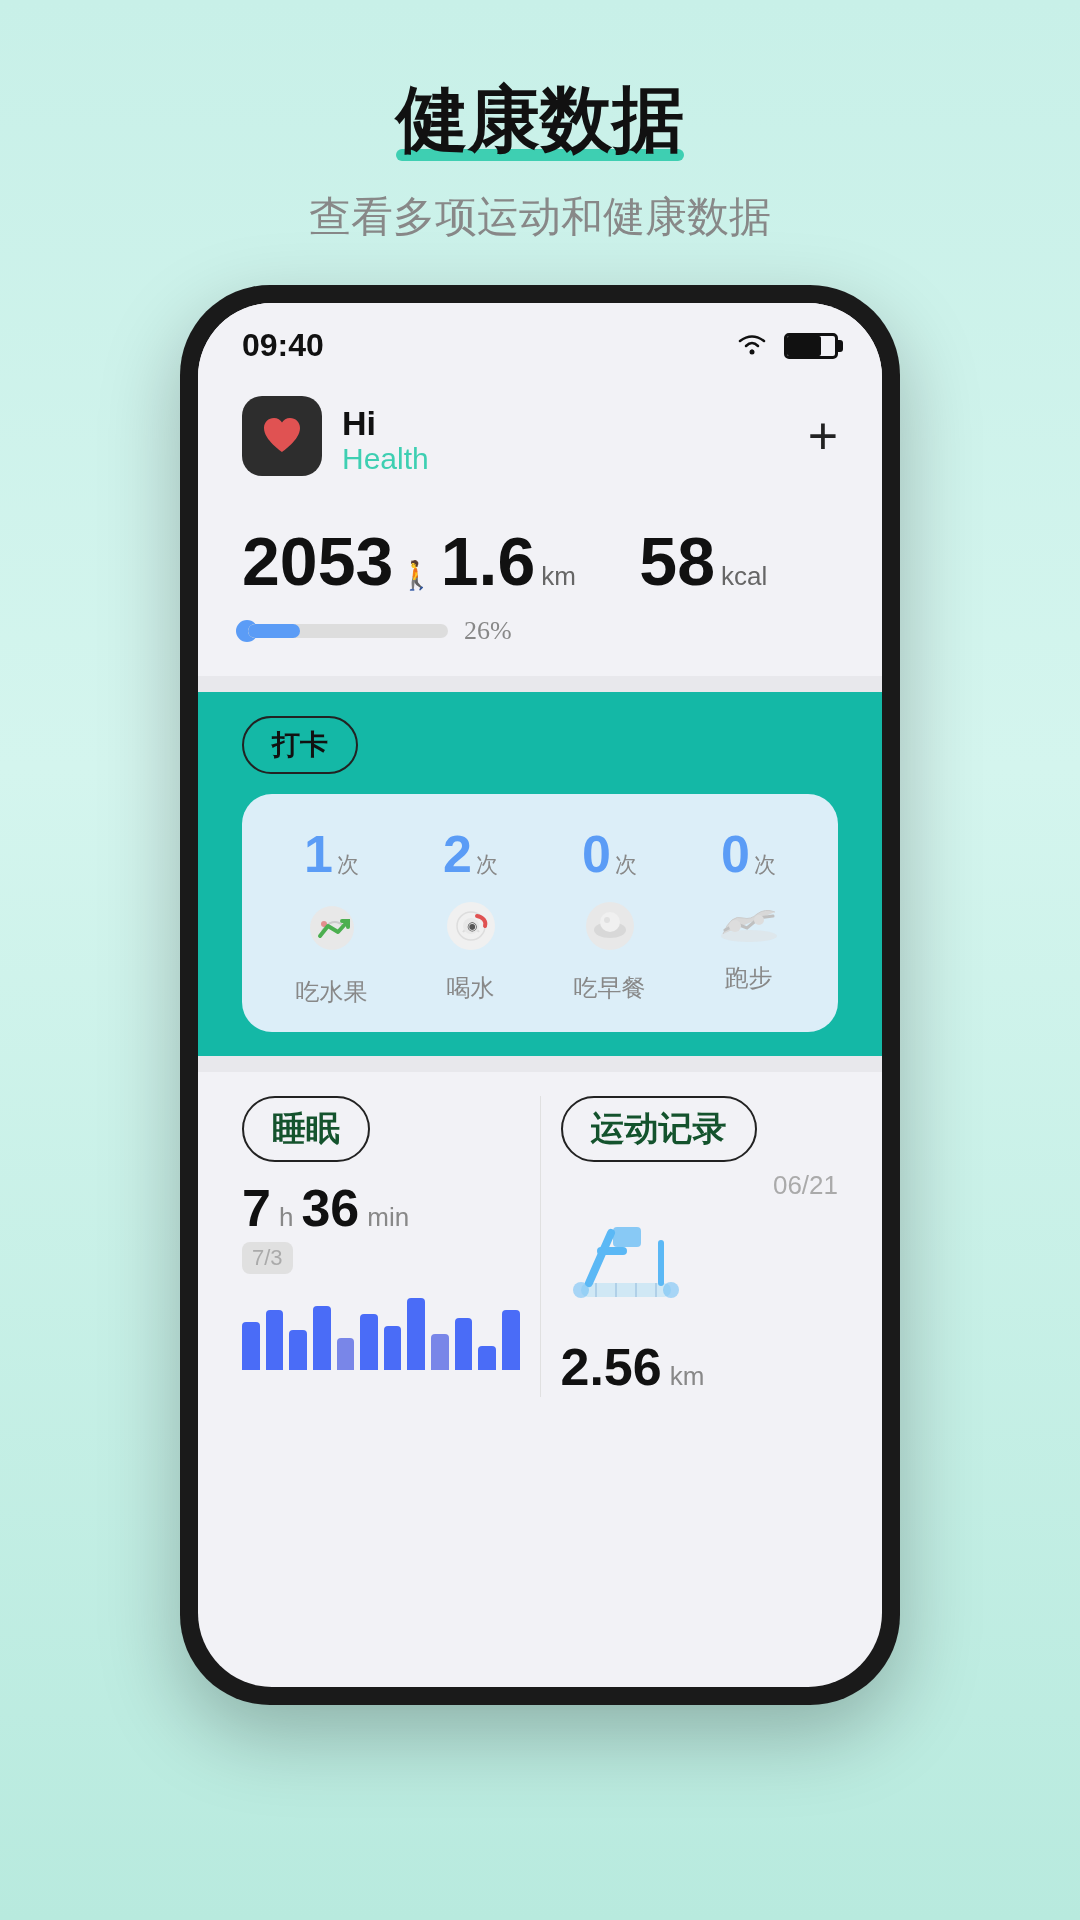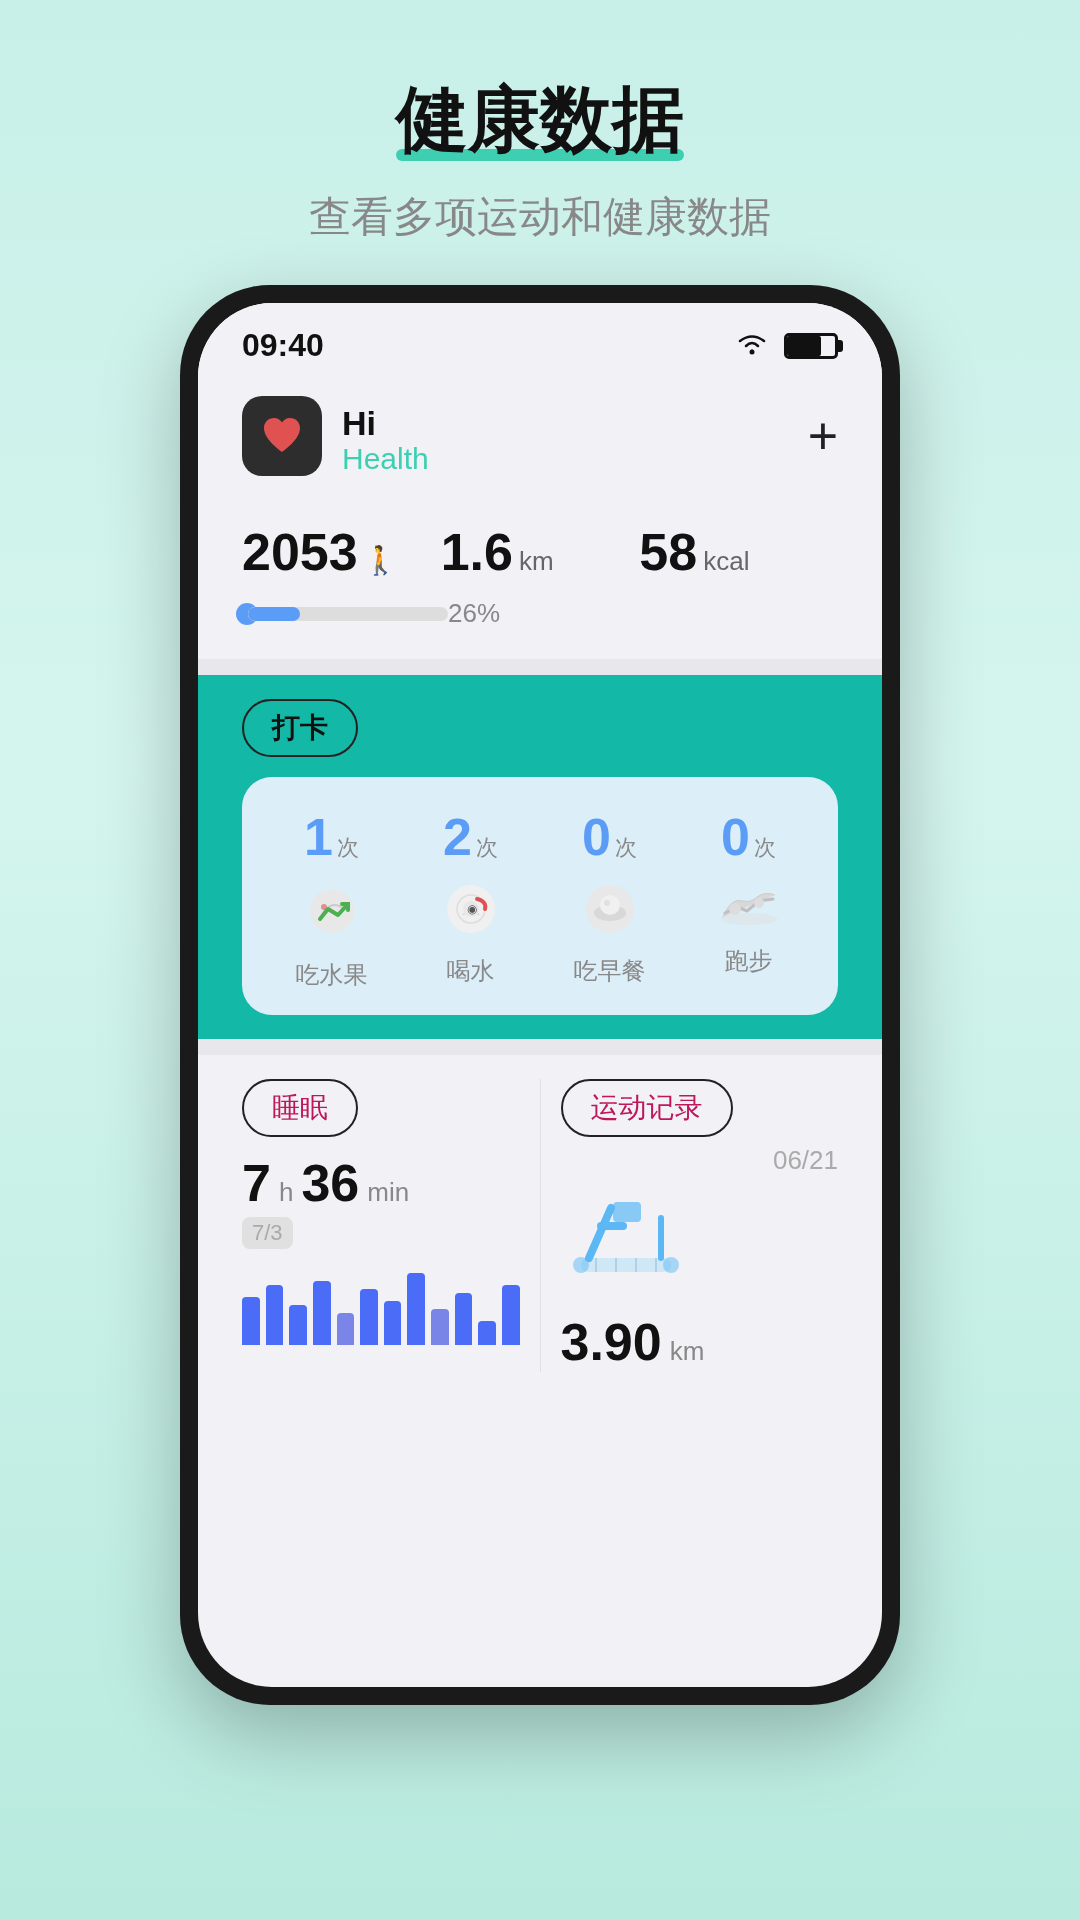--- a/index.html
+++ b/index.html
@@ -168,38 +168,40 @@
       align-items: baseline;
       gap: 0;
     }
     .stat-item {
       flex: 1;
       display: flex;
       align-items: baseline;
       gap: 6px;
     }
     .stat-value {
-      font-size: 52px;
+      font-size: 68px;
       font-weight: 800;
       color: #111;
     }
     .stat-unit {
       font-size: 26px;
       color: #666;
       font-weight: 500;
     }
     .stat-icon {
       font-size: 28px;
       color: #555;
     }
     .progress-row {
       display: flex;
       align-items: center;
+      gap: 16px;
       margin-top: 16px;
       padding-bottom: 20px;
+      font-family: Liberation Serif, serif;
     }
     .progress-bar-bg {
       width: 200px;
       height: 14px;
       background: #ddd;
       border-radius: 7px;
       overflow: hidden;
     }
     .progress-bar-fill {
       height: 100%;
@@ -336,23 +338,23 @@
       color: #888;
     }
 
     
     .section-tag-border {
       display: inline-flex;
       align-items: center;
       border: 2.5px solid #222;
       border-radius: 40px;
       padding: 8px 28px;
-      font-size: 28px;
-      font-weight: 400;
-      color: #be185d;
+      font-size: 34px;
+      font-weight: 700;
+      color: #14532d;
     }
 
     .treadmill-svg {
       margin-top: 12px;
     }
 
     .progress-container {
       display: flex;
       align-items: center;
     }
@@ -561,21 +563,21 @@
             <line x1="40" y1="38" x2="62" y2="38" stroke="#5bb8f5" stroke-width="8" stroke-linecap="round"></line>
 
             <rect x="52" y="14" width="28" height="20" rx="4" fill="#5bb8f5" opacity="0.7"></rect>
 
             <line x1="100" y1="70" x2="100" y2="30" stroke="#5bb8f5" stroke-width="6" stroke-linecap="round"></line>
             <circle cx="20" cy="77" r="8" fill="#5bb8f5" opacity="0.5"></circle>
             <circle cx="110" cy="77" r="8" fill="#5bb8f5" opacity="0.5"></circle>
           </svg>
         </div>
         <div class="run-distance">
-          <span class="run-value">3.90</span>
+          <span class="run-value">2.56</span>
           <span class="run-unit">km</span>
         </div>
       </div>
 
     </div>
 
   </div>
 </div>
 
 </body></html>

